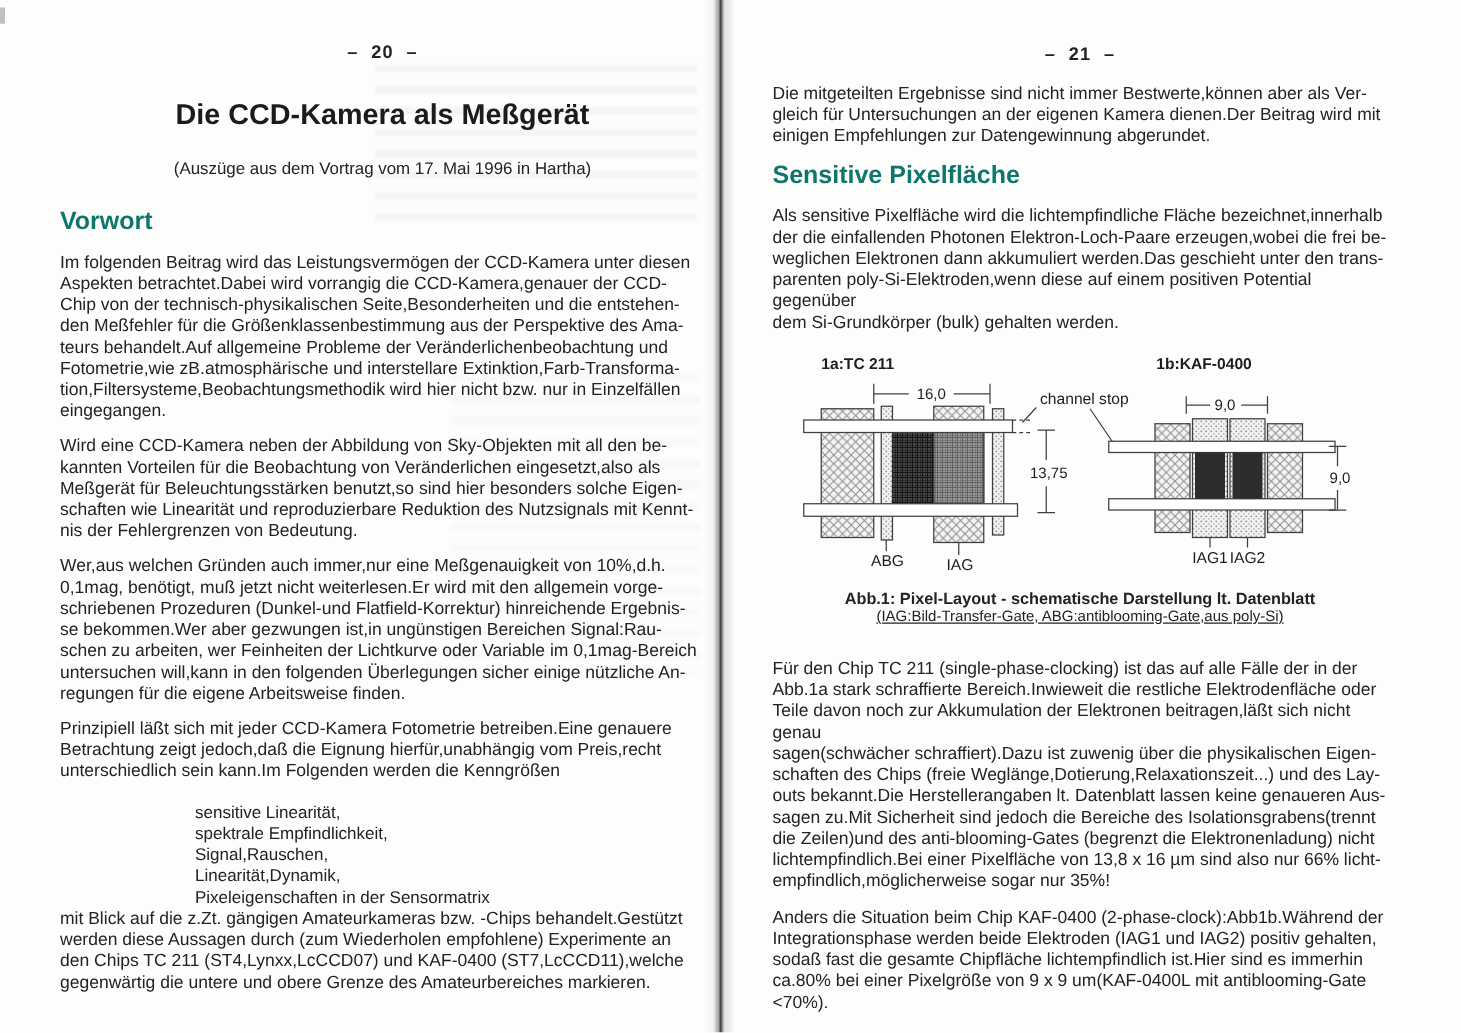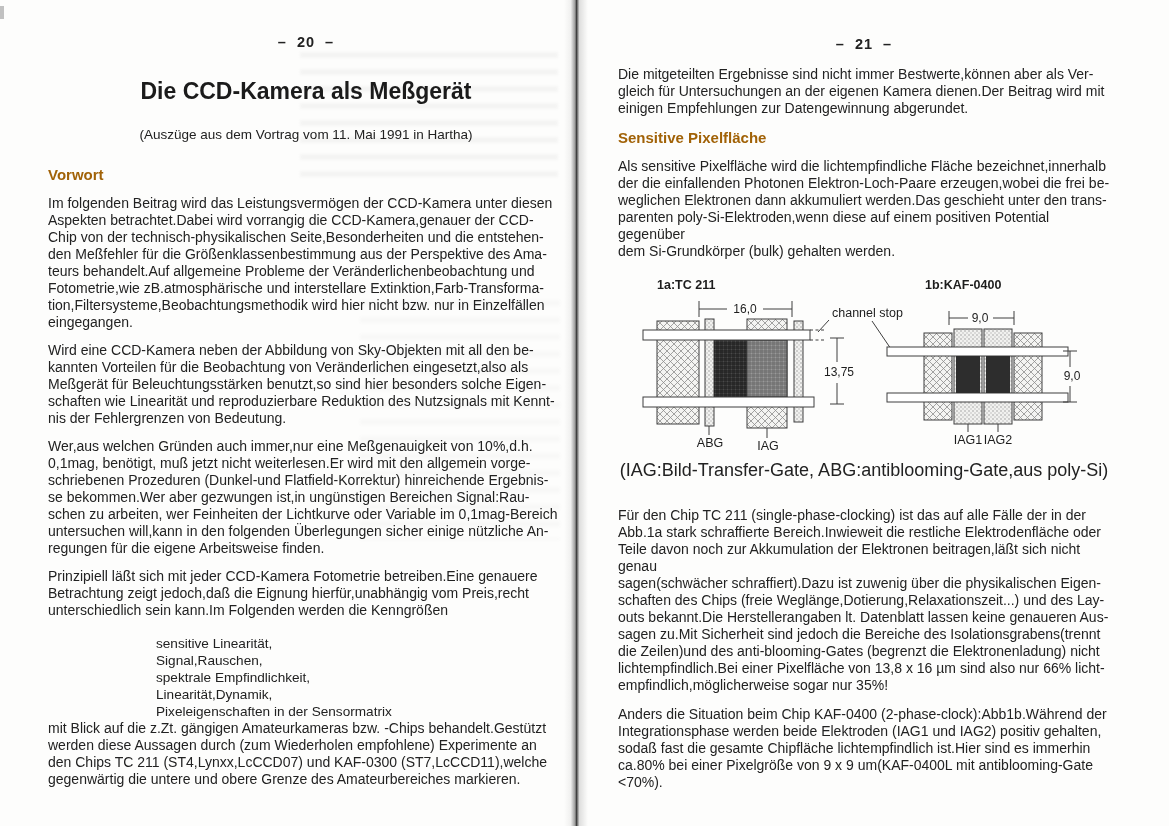--- a/index.html
+++ b/index.html
@@ -31,29 +31,29 @@
   }
   .bleed-l1 { left:300px; top:52px;  width:258px; height:128px; }
   .bleed-l2 { left:360px; top:300px; width:200px; height:240px; opacity:.22; }
 
   .content { position:relative; z-index:2; }
 
   .page-num { text-align:center; font-weight:bold; font-size:14.5px; letter-spacing:1px;
               white-space:pre; margin:0 0 28px 0; }
   .doc-title { text-align:center; font-weight:bold; font-size:23px; margin:0 0 22px 0; color:#1b1b1b; }
   .doc-subtitle { text-align:center; font-size:13.5px; margin:0 0 24px 0; }
-  .heading { font-weight:bold; font-size:15px; margin:0 0 12px 0; color:#a16207; }
+  .heading { font-weight:bold; font-size:20px; margin:0 0 12px 0; color:#0f766e; }
   .heading.second { margin-top:4px; }
   .para { font-size:14px; line-height:17px; margin:0 0 11px 0; white-space:pre-line; }
   .list-block { font-size:13.6px; line-height:17px; margin:0 0 0 108px; }
   .list-line { white-space:pre; }
 
   .figure-wrap { margin:14px 0 0 14px; }
   .fig-caption { text-align:center; font-weight:bold; font-size:13px; margin:4px 0 0 0; }
-  .fig-caption-sub { text-align:center; font-size:18px; margin:0 0 26px 0; }
+  .fig-caption-sub { text-align:center; font-size:12px; margin:0 0 26px 0;text-decoration:underline; }
 
   svg .ol   { stroke:#3f3f3f; stroke-width:1; }
   svg line  { stroke:#3f3f3f; stroke-width:1; }
   svg .dash { stroke-dasharray:3 2.5; }
   svg text  { fill:#1d1d1d; }
   .fig-label { font-size:12.5px; font-weight:bold; }
   .fig-dim   { font-size:12px; }
   .fig-gate  { font-size:12.5px; }
   .fig-cs    { font-size:12.5px; }
 </style>
@@ -62,21 +62,21 @@
 
 <div class="spread">
   <div class="corner-mark"></div>
 
   <div class="page page-left">
     <div class="bleed bleed-l1"></div>
     <div class="bleed bleed-l2"></div>
     <div class="content">
       <div class="page-num">–  20  –</div>
       <div class="doc-title">Die CCD-Kamera als Meßgerät</div>
-      <div class="doc-subtitle">(Auszüge aus dem Vortrag vom 11. Mai 1991 in Hartha)</div>
+      <div class="doc-subtitle">(Auszüge aus dem Vortrag vom 17. Mai 1996 in Hartha)</div>
 
       <div class="heading">Vorwort</div>
       <p class="para">Im folgenden Beitrag wird das Leistungsvermögen der CCD-Kamera unter diesen
 Aspekten betrachtet.Dabei wird vorrangig die CCD-Kamera,genauer der CCD-
 Chip von der technisch-physikalischen Seite,Besonderheiten und die entstehen-
 den Meßfehler für die Größenklassenbestimmung aus der Perspektive des Ama-
 teurs behandelt.Auf allgemeine Probleme der Veränderlichenbeobachtung und
 Fotometrie,wie zB.atmosphärische und interstellare Extinktion,Farb-Transforma-
 tion,Filtersysteme,Beobachtungsmethodik wird hier nicht bzw. nur in Einzelfällen
 eingegangen.</p>
@@ -91,28 +91,28 @@
 se bekommen.Wer aber gezwungen ist,in ungünstigen Bereichen Signal:Rau-
 schen zu arbeiten, wer Feinheiten der Lichtkurve oder Variable im 0,1mag-Bereich
 untersuchen will,kann in den folgenden Überlegungen sicher einige nützliche An-
 regungen für die eigene Arbeitsweise finden.</p>
 
       <p class="para" style="margin-bottom:16px">Prinzipiell läßt sich mit jeder CCD-Kamera Fotometrie betreiben.Eine genauere
 Betrachtung zeigt jedoch,daß die Eignung hierfür,unabhängig vom Preis,recht
 unterschiedlich sein kann.Im Folgenden werden die Kenngrößen</p>
       <div class="list-block">
         <div class="list-line">sensitive Linearität,</div>
+        <div class="list-line">spektrale Empfindlichkeit,</div>
         <div class="list-line">Signal,Rauschen,</div>
-        <div class="list-line">spektrale Empfindlichkeit,</div>
         <div class="list-line">Linearität,Dynamik,</div>
         <div class="list-line">Pixeleigenschaften in der Sensormatrix</div>
       </div>
       <p class="para">mit Blick auf die z.Zt. gängigen Amateurkameras bzw. -Chips behandelt.Gestützt
 werden diese Aussagen durch (zum Wiederholen empfohlene) Experimente an
-den Chips TC 211 (ST4,Lynxx,LcCCD07) und KAF-0300 (ST7,LcCCD11),welche
+den Chips TC 211 (ST4,Lynxx,LcCCD07) und KAF-0400 (ST7,LcCCD11),welche
 gegenwärtig die untere und obere Grenze des Amateurbereiches markieren.</p>
     </div>
   </div>
 
   <div class="spine"></div>
 
   <div class="page page-right">
 
     <div class="content">
       <div class="page-num" style="margin-bottom:14px">–  21  –</div>
@@ -224,20 +224,21 @@
               <line x1="431" y1="128" x2="445" y2="128"></line>
             </g>
 
             <line x1="336" y1="150" x2="336" y2="158"></line>
             <text x="336" y="170" text-anchor="middle" class="fig-gate">IAG1</text>
             <line x1="366" y1="150" x2="366" y2="158"></line>
             <text x="366" y="170" text-anchor="middle" class="fig-gate">IAG2</text>
           </g>
         </svg>
       </div>
+      <div class="fig-caption">Abb.1: Pixel-Layout - schematische Darstellung lt. Datenblatt</div>
       <div class="fig-caption-sub">(IAG:Bild-Transfer-Gate, ABG:antiblooming-Gate,aus poly-Si)</div>
 
       <p class="para" style="margin-bottom:12px">Für den Chip TC 211 (single-phase-clocking) ist das auf alle Fälle der in der
 Abb.1a stark schraffierte Bereich.Inwieweit die restliche Elektrodenfläche oder
 Teile davon noch zur Akkumulation der Elektronen beitragen,läßt sich nicht genau
 sagen(schwächer schraffiert).Dazu ist zuwenig über die physikalischen Eigen-
 schaften des Chips (freie Weglänge,Dotierung,Relaxationszeit...) und des Lay-
 outs bekannt.Die Herstellerangaben lt. Datenblatt lassen keine genaueren Aus-
 sagen zu.Mit Sicherheit sind jedoch die Bereiche des Isolationsgrabens(trennt
 die Zeilen)und des anti-blooming-Gates (begrenzt die Elektronenladung) nicht

